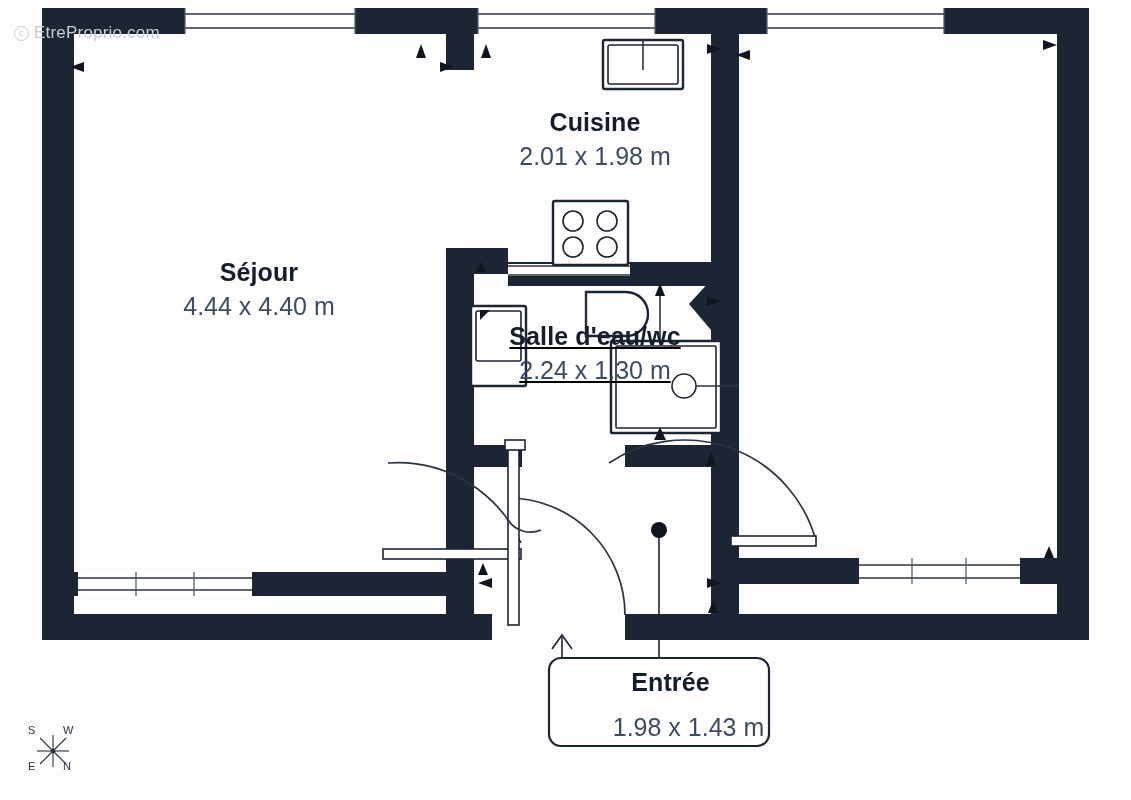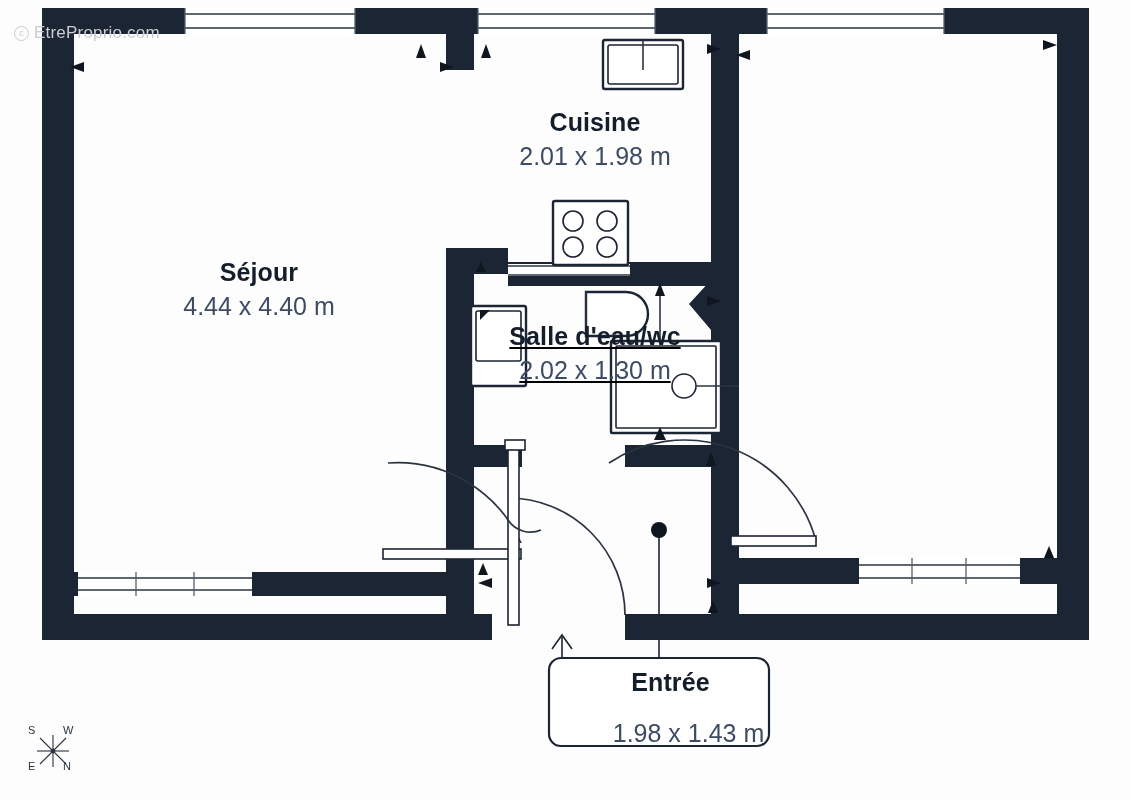--- a/index.html
+++ b/index.html
@@ -60,21 +60,21 @@
     font-weight: normal;
     color: #3d4c63;
     line-height: 1.2;
     margin-top: 5px;
   }
   #label-sejour   { left: 134px; top: 258px; width: 250px; }
   #label-cuisine  { left: 470px; top: 108px; width: 250px; }
   #label-chambre  { left: 782px; top: 254px; width: 250px; }
   #label-salledeau{ left: 470px; top: 322px; width: 250px; text-decoration: underline; }
   #label-entree   { left: 552px; top: 668px; width: 237px; }
-  #label-entree .room-dims { margin-top: 22px; padding-left: 36px; }
+  #label-entree .room-dims { margin-top: 16px; padding-left: 36px; }
 
   .watermark {
     position: absolute;
     left: 14px;
     top: 23px;
     display: flex;
     align-items: center;
     gap: 5px;
     color: #c9ccd2;
     font-size: 17px;
@@ -293,21 +293,21 @@
   </div>
 
   <div class="room-label" id="label-cuisine">
     <div class="room-name">Cuisine</div>
     <div class="room-dims">2.01 x 1.98 m</div>
   </div>
 
 
   <div class="room-label" id="label-salledeau">
     <div class="room-name">Salle d'eau/wc</div>
-    <div class="room-dims">2.02 x 1.30 m</div>
+    <div class="room-dims">2.24 x 1.30 m</div>
   </div>
 
   <div class="room-label" id="label-entree">
     <div class="room-name">Entrée</div>
     <div class="room-dims">1.98 x 1.43 m</div>
   </div>
 
   <div class="watermark">
     <span class="wm-c">c</span>
     <span>EtreProprio.com</span>

